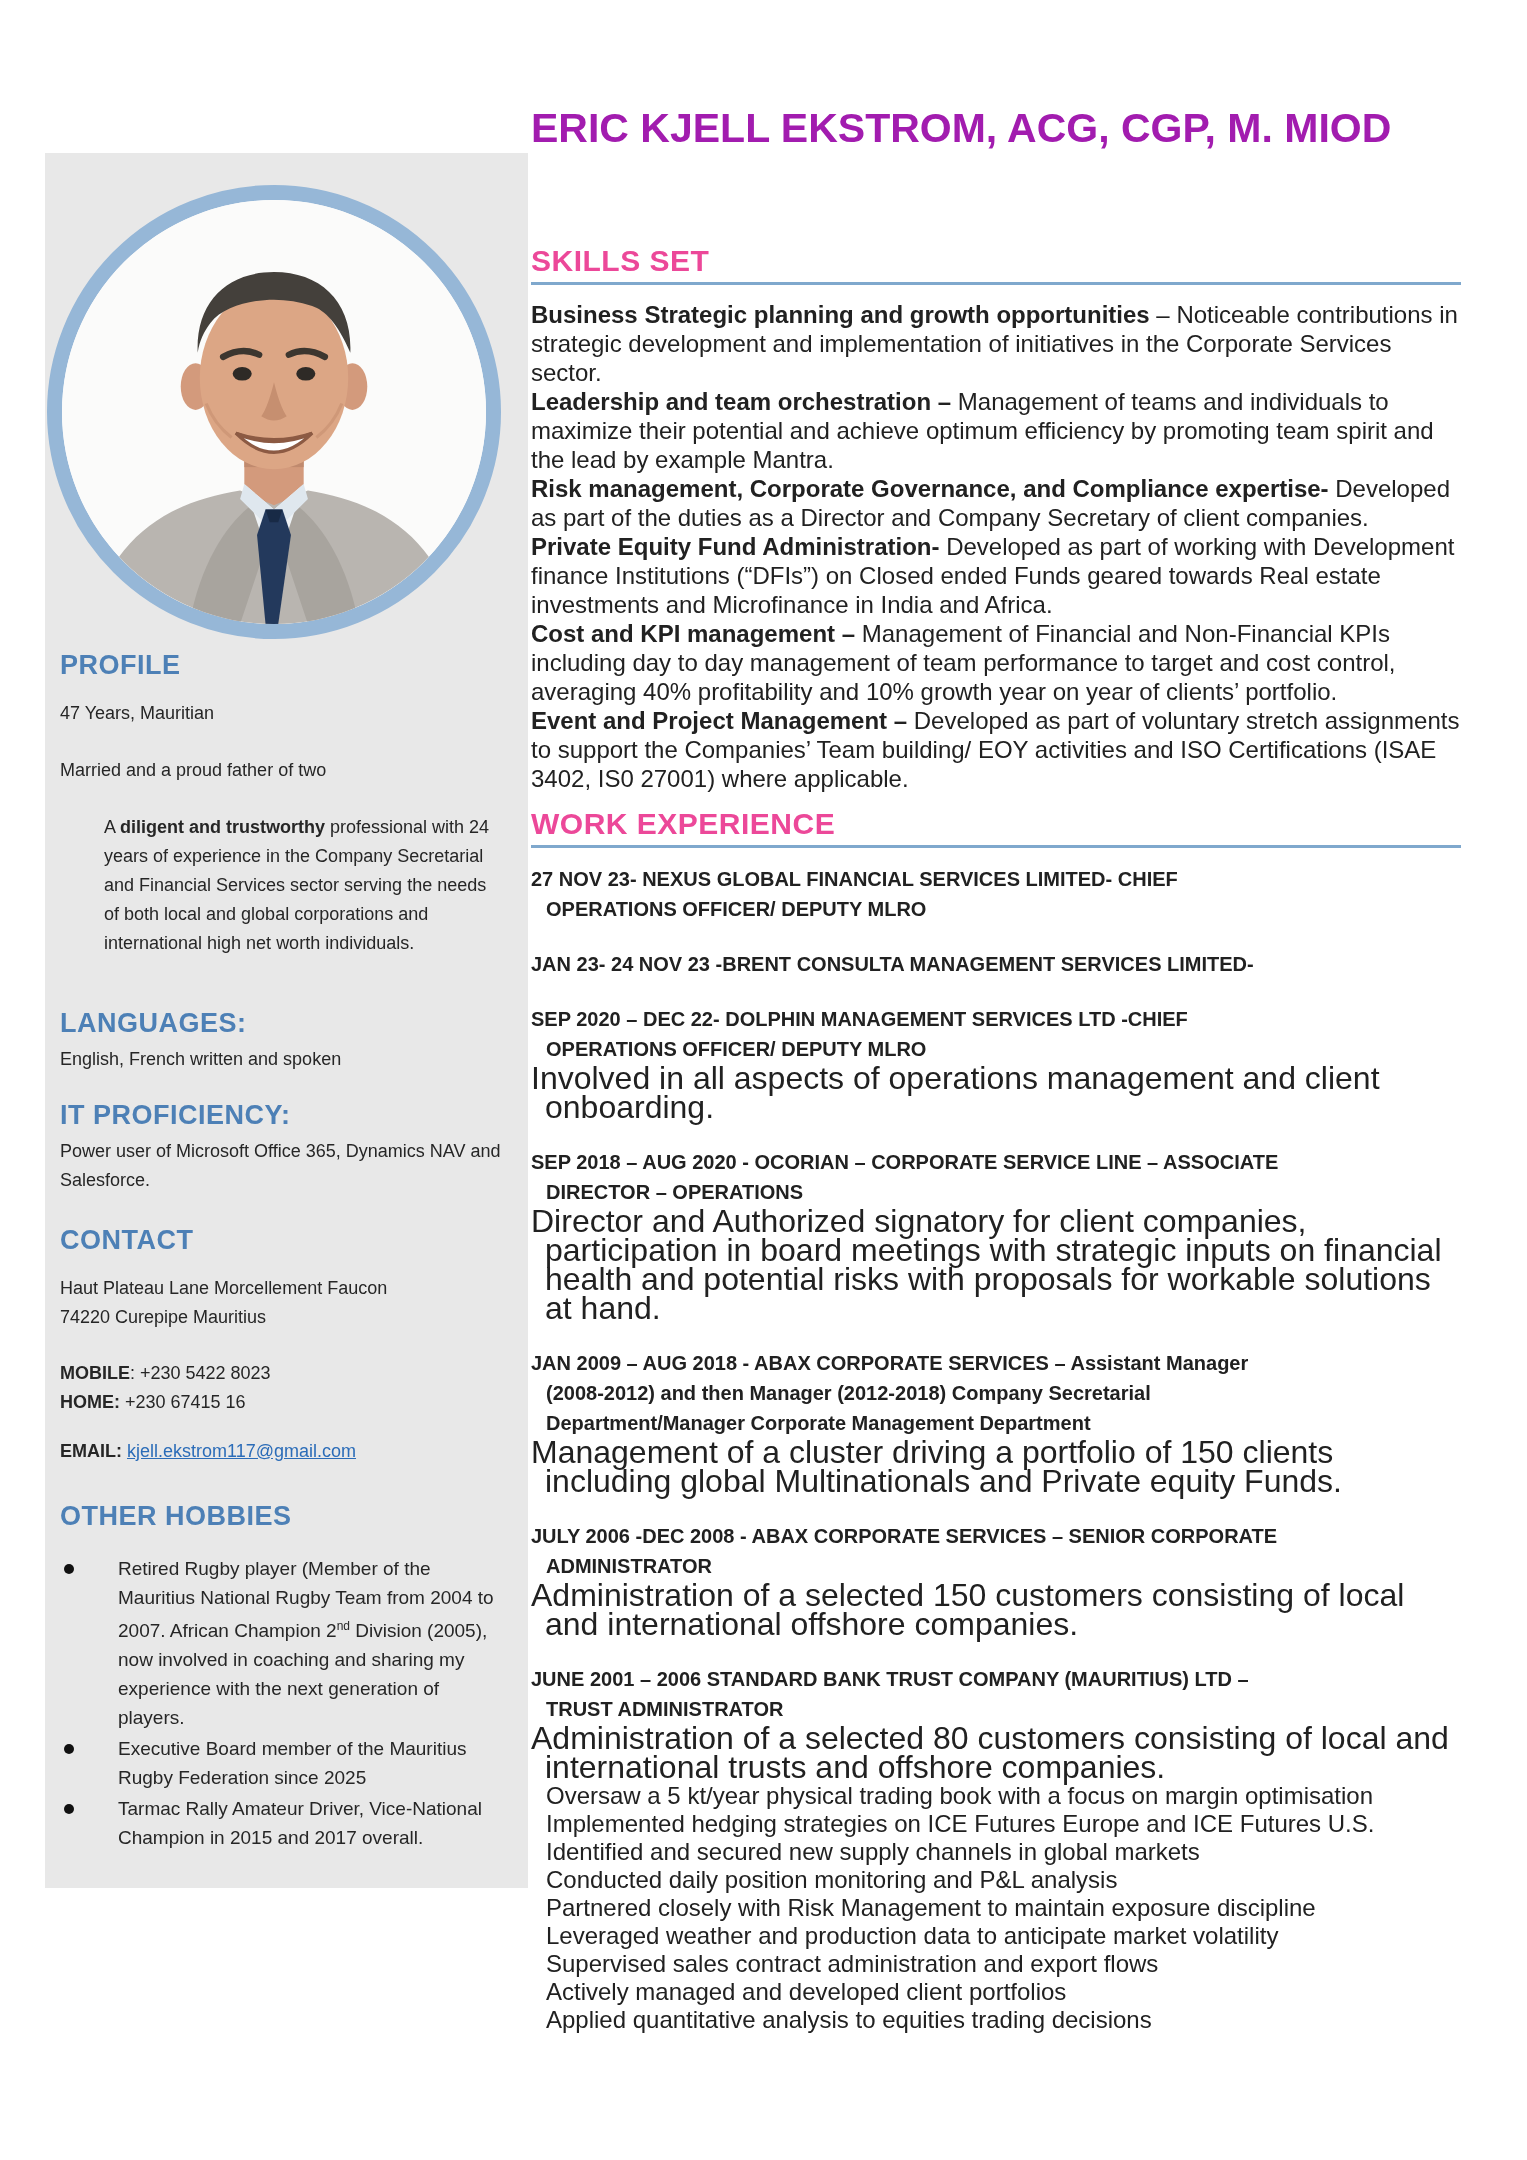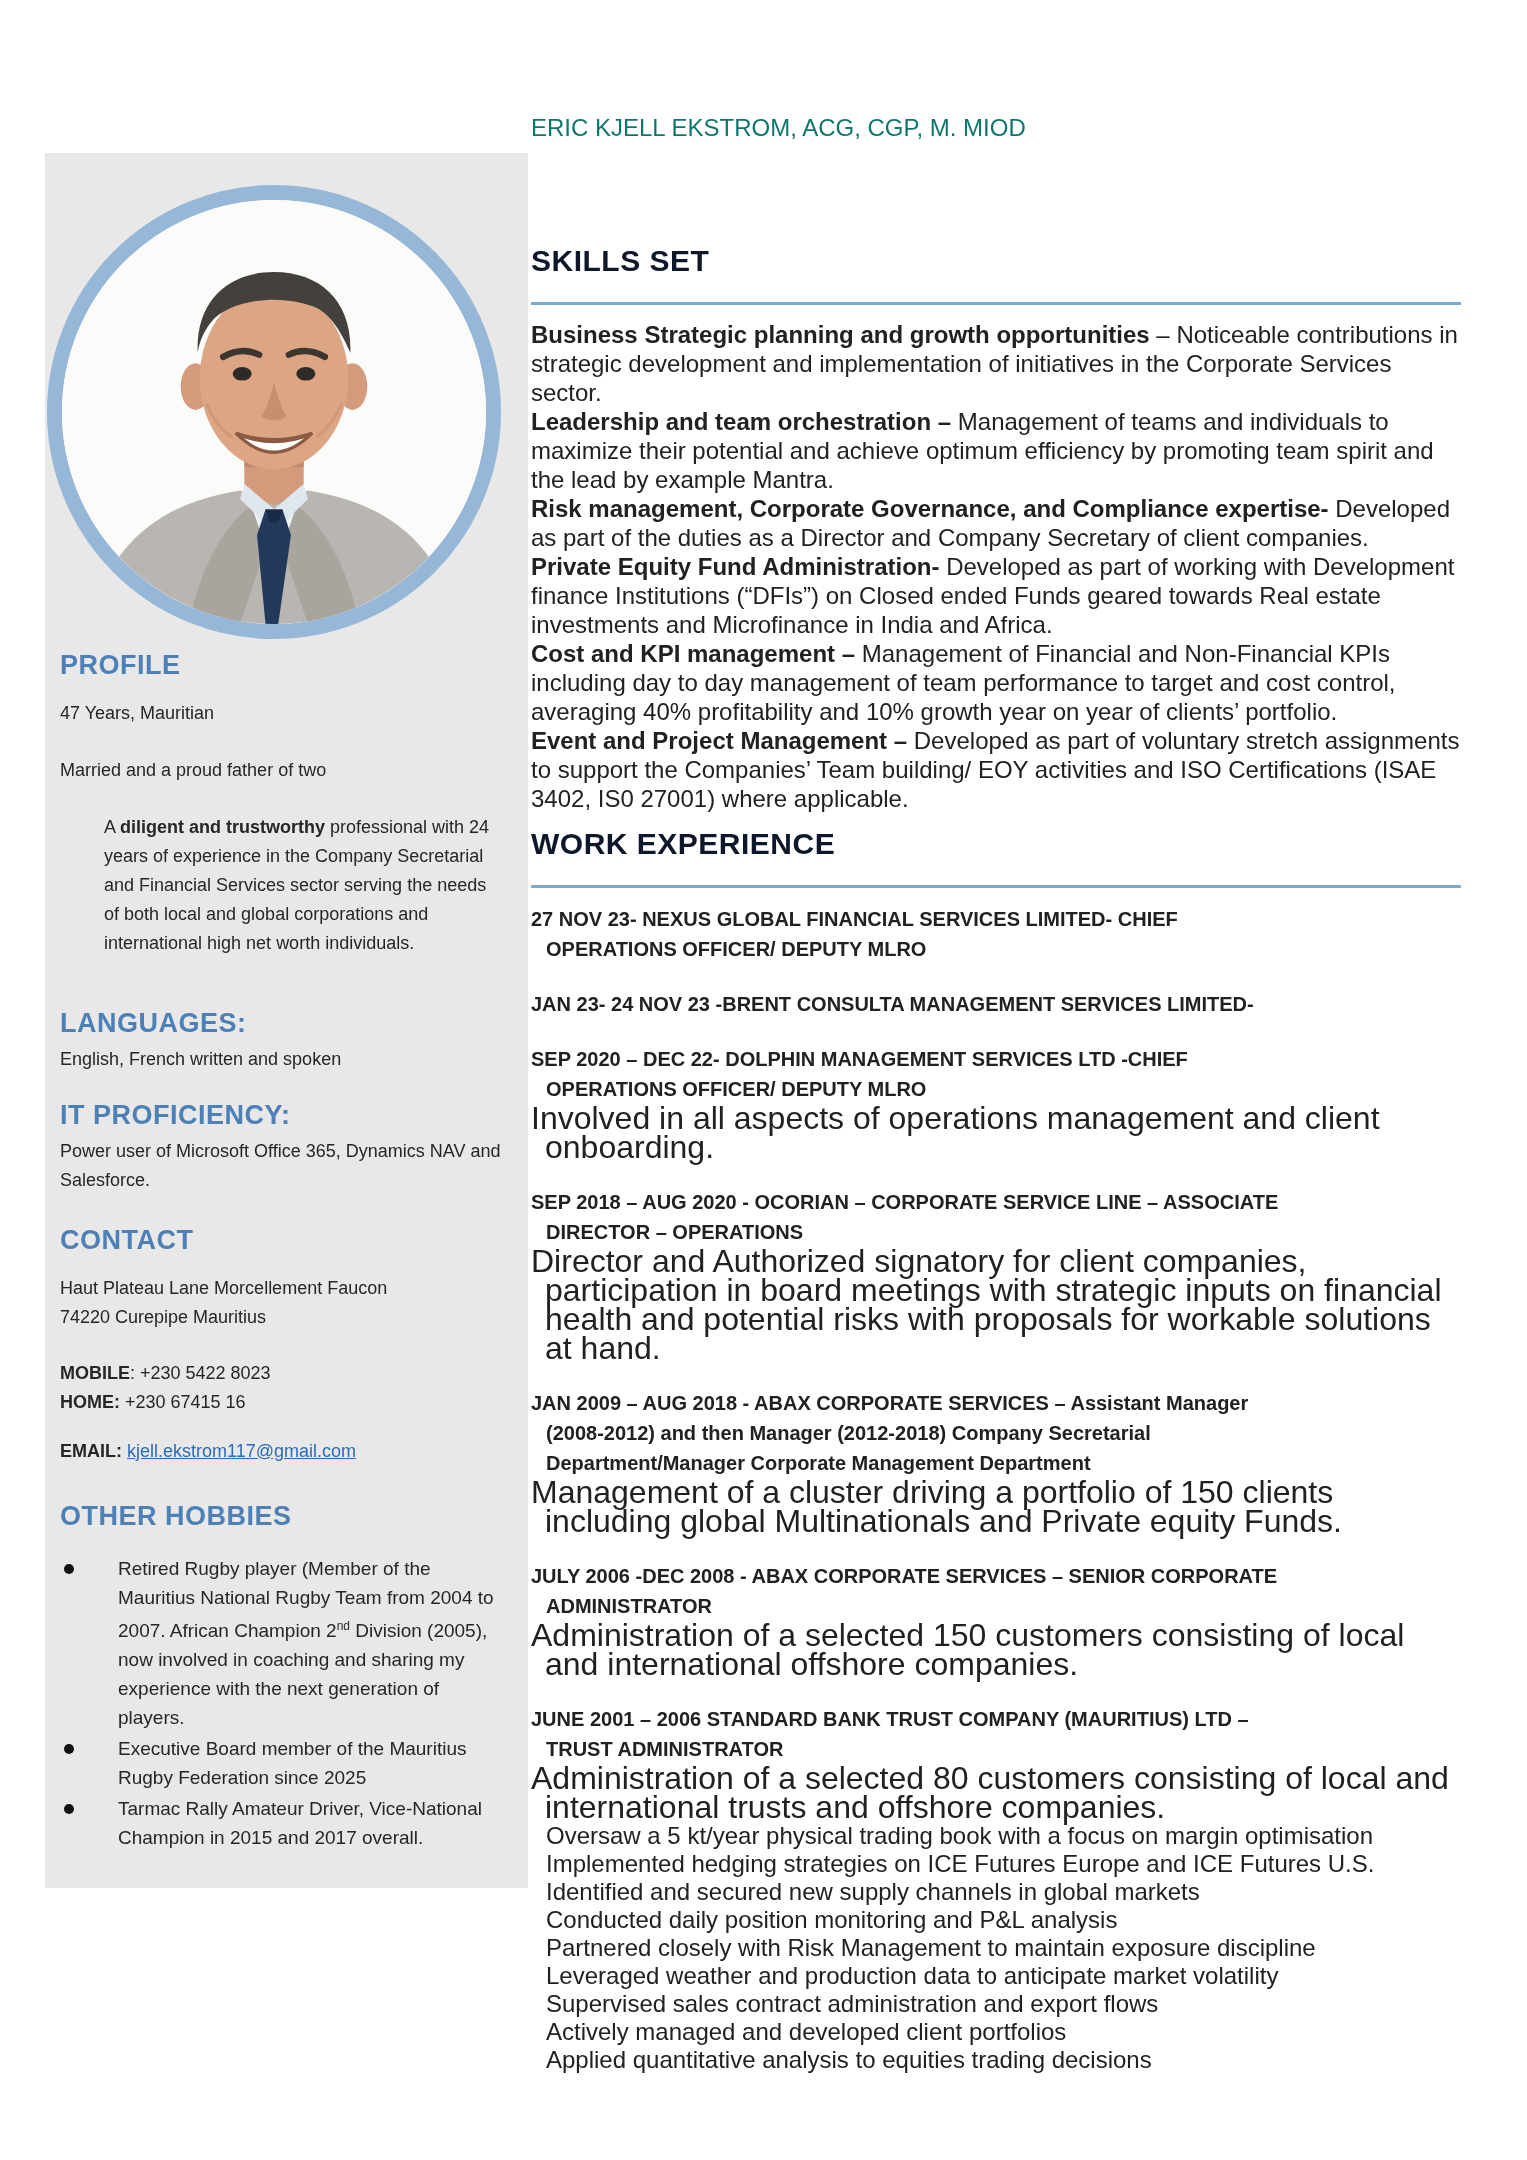--- a/index.html
+++ b/index.html
@@ -18,22 +18,22 @@
   .mb6{margin-bottom:6px;}  .mb26{margin-bottom:26px;} .mb30{margin-bottom:30px;}
   .mb27{margin-bottom:27px;} .mb20{margin-bottom:20px;} .mb35{margin-bottom:35px;} .mb22{margin-bottom:22px;}
   .email-link{color:#2b6cb8;text-decoration:underline;}
   .hobby-list{list-style:none;margin:0;padding:0;}
   .hobby-list li{position:relative;padding-left:58px;margin:0 0 2px 0;font-size:19px;line-height:29px;color:#262626;}
   .hobby-list li .dot{position:absolute;left:4px;top:10px;width:10px;height:10px;border-radius:50%;background:#111;}
   sup{font-size:12px;}
 
   
   .main{position:absolute;left:531px;top:104px;width:930px;}
-  .page-title{margin:0;font-size:24px;line-height:48px;font-weight:normal;color:#0f766e;white-space:nowrap;}
-  .section-head{font-size:30px;font-weight:bold;color:#0f172a;margin:0;padding-bottom:24px;
+  .page-title{margin:0;font-size:41px;line-height:48px;font-weight:bold;color:#a21caf;white-space:nowrap;}
+  .section-head{font-size:30px;font-weight:bold;color:#ec4899;margin:0;padding-bottom:4px;
                 border-bottom:3px solid #7fa8cd;letter-spacing:0.5px;}
   .skills-head{margin-top:92px;}
   .we-head{margin-top:14px;}
   .skills-block{margin-top:15px;margin-bottom:0;}
   .skill{margin:0;font-size:24px;line-height:29px;}
   .skill b{font-weight:bold;}
   .entries{margin-top:16px;}
   .entry{margin-bottom:25px;}
   .e-line{font-weight:bold;font-size:20px;line-height:30px;}
   .e-line + .e-line{padding-left:15px;}

